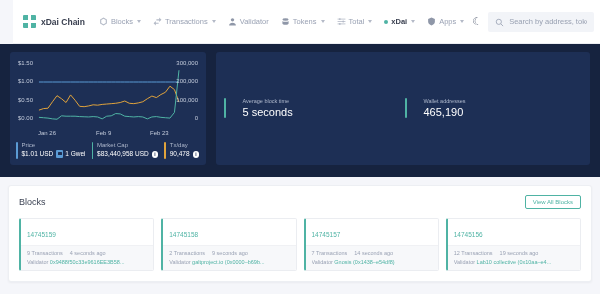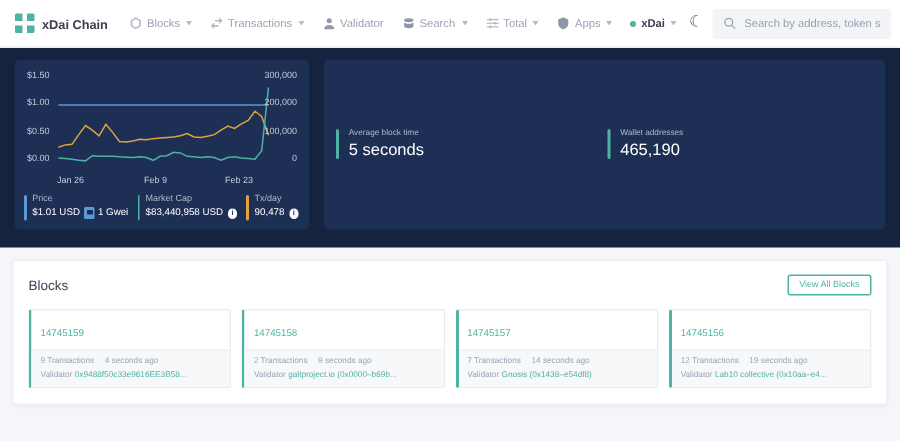--- a/index.html
+++ b/index.html
@@ -5,27 +5,28 @@
   * { box-sizing: border-box; margin: 0; padding: 0; }
   html, body {
     width: 600px; height: 294px;
     overflow: hidden;
     background: #f5f6fa;
     font-family: "Liberation Sans", sans-serif;
   }
 
   
   .navbar {
-    height: 32px;
+    height: 44px;
     background: #ffffff;
     display: flex;
     align-items: center;
     padding: 0 6px;
     gap: 0px;
     border-bottom: 1px solid #eceef2;
+    margin-left: 13px;
   }
   .logo-wrap { display: flex; align-items: center; gap: 5px; padding: 0 8px 0 4px; }
   .logo-mark { width: 13px; height: 13px; position: relative; flex: 0 0 auto; }
   .logo-mark i {
     position: absolute; width: 5px; height: 5px; background: #4fb3a4;
   }
   .logo-mark i:nth-child(1){ left:0; top:0; border-radius:1px 0 0 0;}
   .logo-mark i:nth-child(2){ right:0; top:0; border-radius:0 1px 0 0;}
   .logo-mark i:nth-child(3){ left:0; bottom:0; border-radius:0 0 0 1px;}
   .logo-mark i:nth-child(4){ right:0; bottom:0; border-radius:0 0 1px 0;}
@@ -116,21 +117,21 @@
 
   
   .stats {
     flex: 1 1 auto;
     background: #1d2f55;
     border-radius: 3px;
     display: flex;
     align-items: center;
     padding: 0 6px;
   }
-  .stat { flex: 1 1 0; display: flex; gap: 7px; min-width: 0; padding: 0 2px; }
+  .stat { flex: 1 1 0; display: flex; gap: 17px; min-width: 0; padding: 0 2px; }
   .stat .sbar { width: 1.5px; background: #4fb3a4; border-radius: 1px; flex: 0 0 auto; align-self: stretch; }
   .stat .s-body { min-width: 0; }
   .stat .s-label { font-size: 5.5px; color: #aeb8cc; white-space: nowrap; margin-bottom: 2px; }
   .stat .s-value {
     font-size: 11px; color: #ffffff; white-space: nowrap;
     display: flex; align-items: center; gap: 3px;
   }
 
   
   .panel-wrap { padding: 8px 8px 0 8px; }
@@ -215,52 +216,52 @@
     <span class="nav-label">Validator</span>
   </div>
 
   <div class="nav-item">
     <span class="ico">
       <svg viewBox="0 0 16 16" width="9" height="9">
           <ellipse cx="8" cy="4.5" rx="5.5" ry="2.3" fill="#8f97a8"></ellipse>
           <path fill="#8f97a8" d="M2.5 7v4.5c0 1.3 2.5 2.3 5.5 2.3s5.5-1 5.5-2.3V7c-1.1 1.1-3.3 1.6-5.5 1.6S3.6 8.1 2.5 7z"></path>
         </svg>
     </span>
-    <span class="nav-label">Search</span>
+    <span class="nav-label">Tokens</span>
     <span class="caret"></span>
   </div>
 
   <div class="nav-item">
     <span class="ico">
       <svg viewBox="0 0 16 16" width="9" height="9">
         <rect x="1" y="3" width="14" height="1.4" fill="#b4bac7"></rect>
         <rect x="1" y="7.3" width="14" height="1.4" fill="#b4bac7"></rect>
         <rect x="1" y="11.6" width="14" height="1.4" fill="#b4bac7"></rect>
         <circle cx="5" cy="3.7" r="1.6" fill="#b4bac7"></circle>
         <circle cx="11" cy="8" r="1.6" fill="#b4bac7"></circle>
         <circle cx="5" cy="12.3" r="1.6" fill="#b4bac7"></circle>
       </svg>
     </span>
     <span class="nav-label">Total</span>
     <span class="caret"></span>
   </div>
 
-  <div class="nav-item">
-    <span class="ico">
-      <svg viewBox="0 0 16 16" width="9" height="9">
-          <path fill="#8f97a8" d="M8 1l6 2.6v5c0 3.3-2.6 5.6-6 6.4-3.4-.8-6-3.1-6-6.4v-5L8 1z"></path>
-        </svg>
-    </span>
-    <span class="nav-label">Apps</span>
-    <span class="caret"></span>
-  </div>
-
   <div class="nav-item active-chain">
     <span class="chain-dot"></span>
     <span class="nav-label">xDai</span>
+    <span class="caret"></span>
+  </div>
+
+  <div class="nav-item">
+    <span class="ico">
+      <svg viewBox="0 0 16 16" width="9" height="9">
+          <path fill="#8f97a8" d="M8 1l6 2.6v5c0 3.3-2.6 5.6-6 6.4-3.4-.8-6-3.1-6-6.4v-5L8 1z"></path>
+        </svg>
+    </span>
+    <span class="nav-label">Apps</span>
     <span class="caret"></span>
   </div>
 
   <div class="moon">☾</div>
 
   <div class="searchbox">
     <span class="s-ico">
       <svg viewBox="0 0 16 16" width="9" height="9">
           <circle cx="6.8" cy="6.8" r="4.6" fill="none" stroke="#9aa2b4" stroke-width="1.5"></circle>
           <line x1="10.4" y1="10.4" x2="14.4" y2="14.4" stroke="#9aa2b4" stroke-width="1.5"></line>

